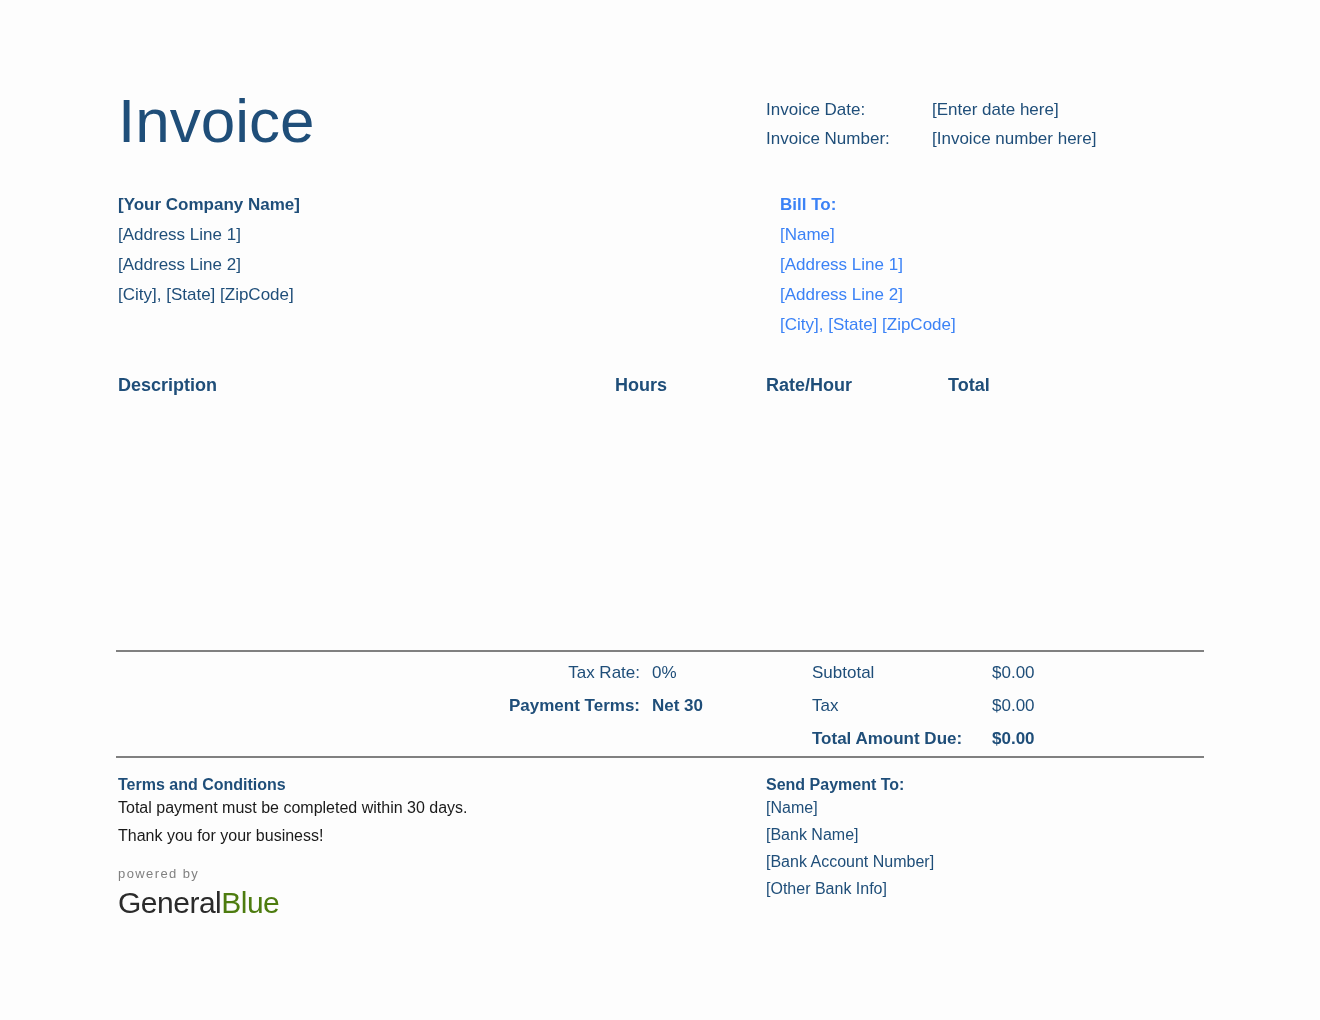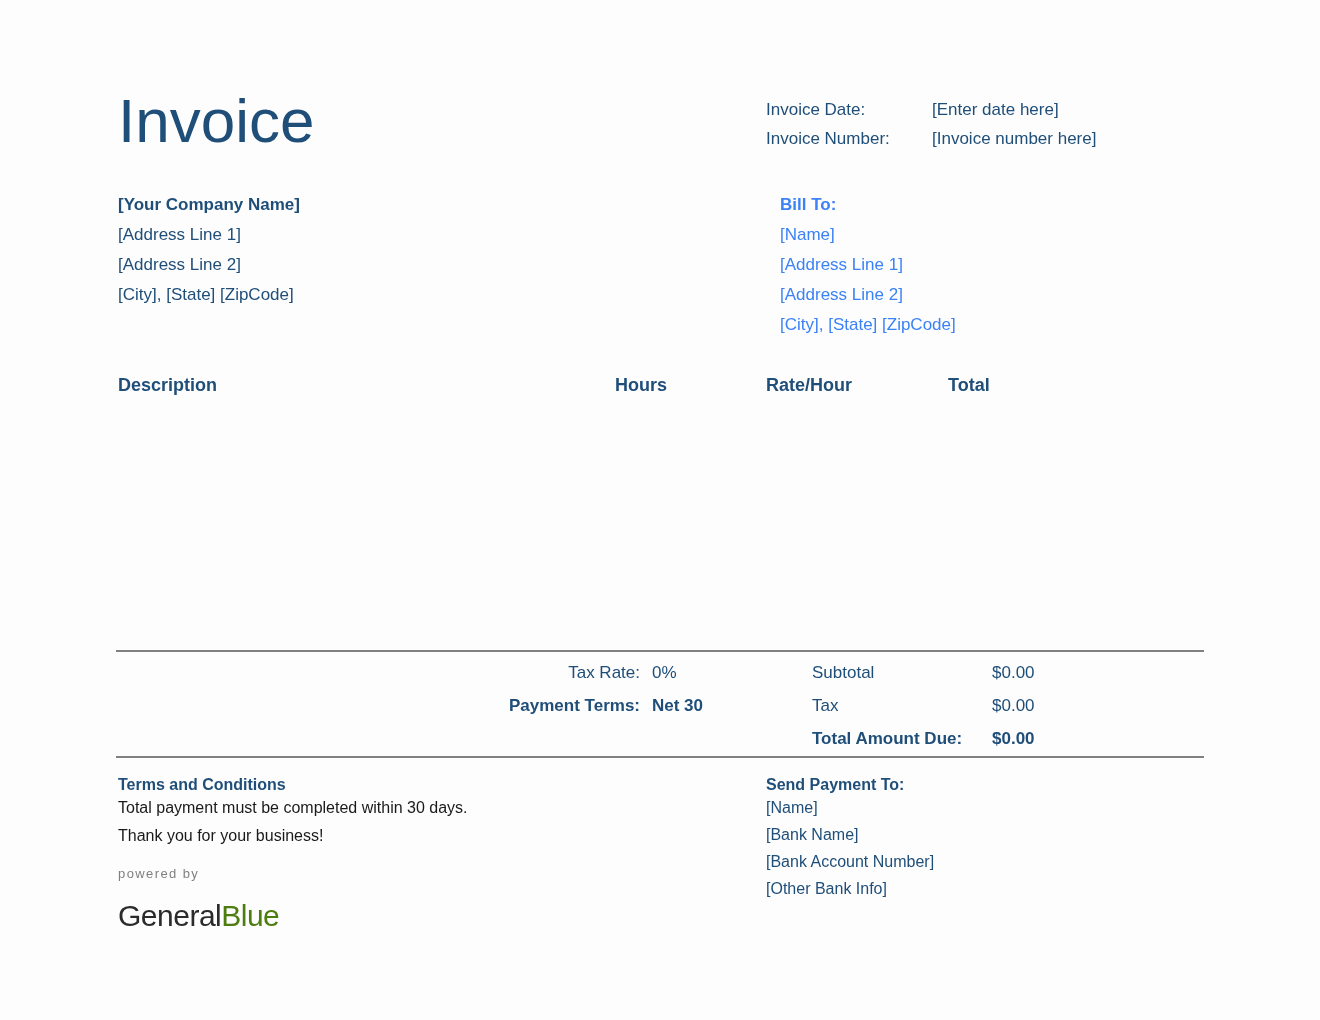--- a/index.html
+++ b/index.html
@@ -188,21 +188,21 @@
   
   .logo {
     position: absolute;
     left: 118px;
     top: 866px;
   }
   .logo-powered {
     font-size: 13px;
     color: #808080;
     letter-spacing: 1.4px;
-    margin-bottom: 18px;
+    margin-bottom: 5px;
   }
   .logo-word {
     font-size: 30px;
     letter-spacing: -0.5px;
   }
   .logo-general { color: #2b2b2b; }
   .logo-blue { color: #4d7c0f; }
 </style>
 </head>
 <body>

